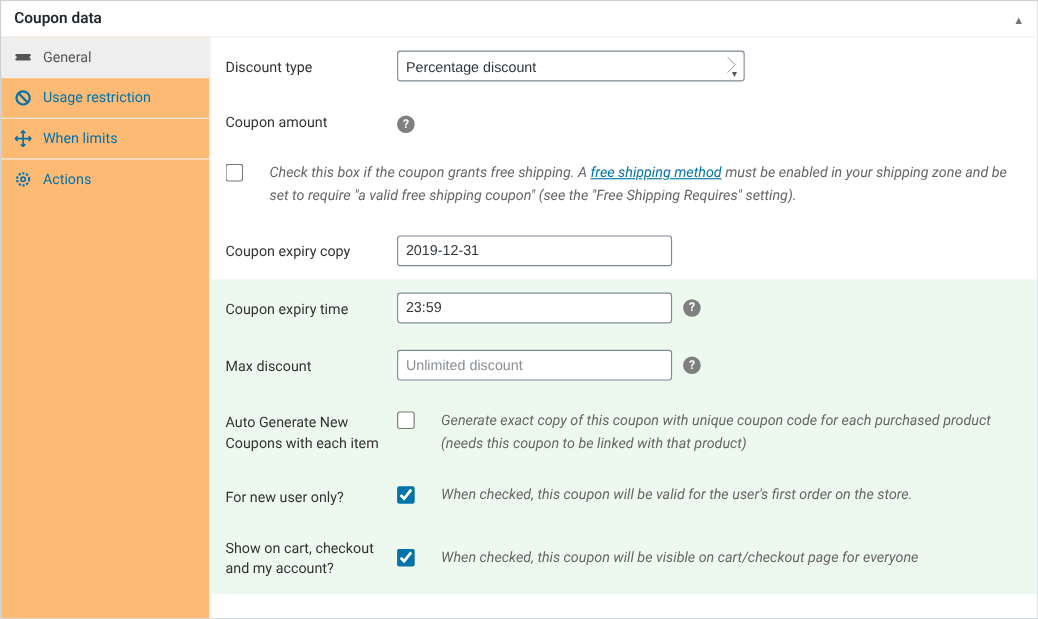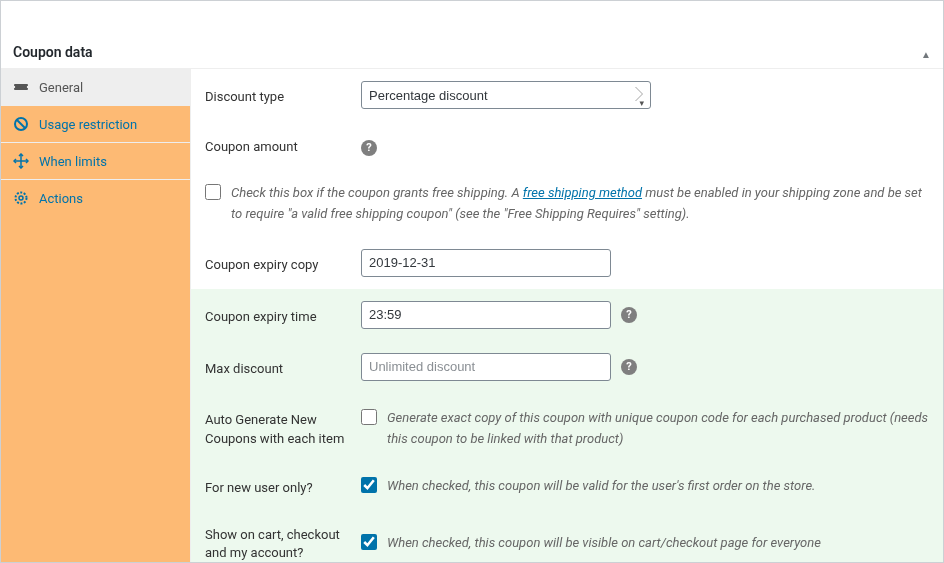--- a/index.html
+++ b/index.html
@@ -17,21 +17,20 @@
     background: #fff;
     display: flex;
     flex-direction: column;
   }
   .panel-header {
     padding: 8px 12px;
     border-bottom: 1px solid #eee;
     display: flex;
     justify-content: space-between;
     align-items: flex-end;
-    margin-top: 35px;
   }
   .panel-title {
     font-weight: 600;
     font-size: 14px;
     color: #23282d;
   }
   .toggle-indicator {
     font-size: 10px;
     color: #72777c;
     cursor: pointer;
@@ -101,21 +100,21 @@
   select, input[type="text"] {
     font-size: 13px;
     padding: 5px 7px;
     border: 1px solid #7e8993;
     border-radius: 3px;
     background: #fff;
     color: #32373c;
     height: 28px;
   }
   select {
-    width: 290px;
+    width: 316px;
     appearance: none;
     background-image: none;
     padding-right: 39px;
     position: relative;
   }
   .select-wrap {
     position: relative;
     display: inline-block;
   }
   .select-wrap::after {
@@ -173,20 +172,21 @@
     justify-content: center;
     margin-top: 6px;
     flex-shrink: 0;
   }
   .description {
     font-style: italic;
     color: #666;
     line-height: 1.6;
     font-size: 13px;
     padding-top: 3px;
+    margin-left: 14px;
   }
   .description a {
     color: #0073aa;
     text-decoration: underline;
   }
   .checkbox-row .description {
     flex: 1;
   }
 </style>
 </head>

